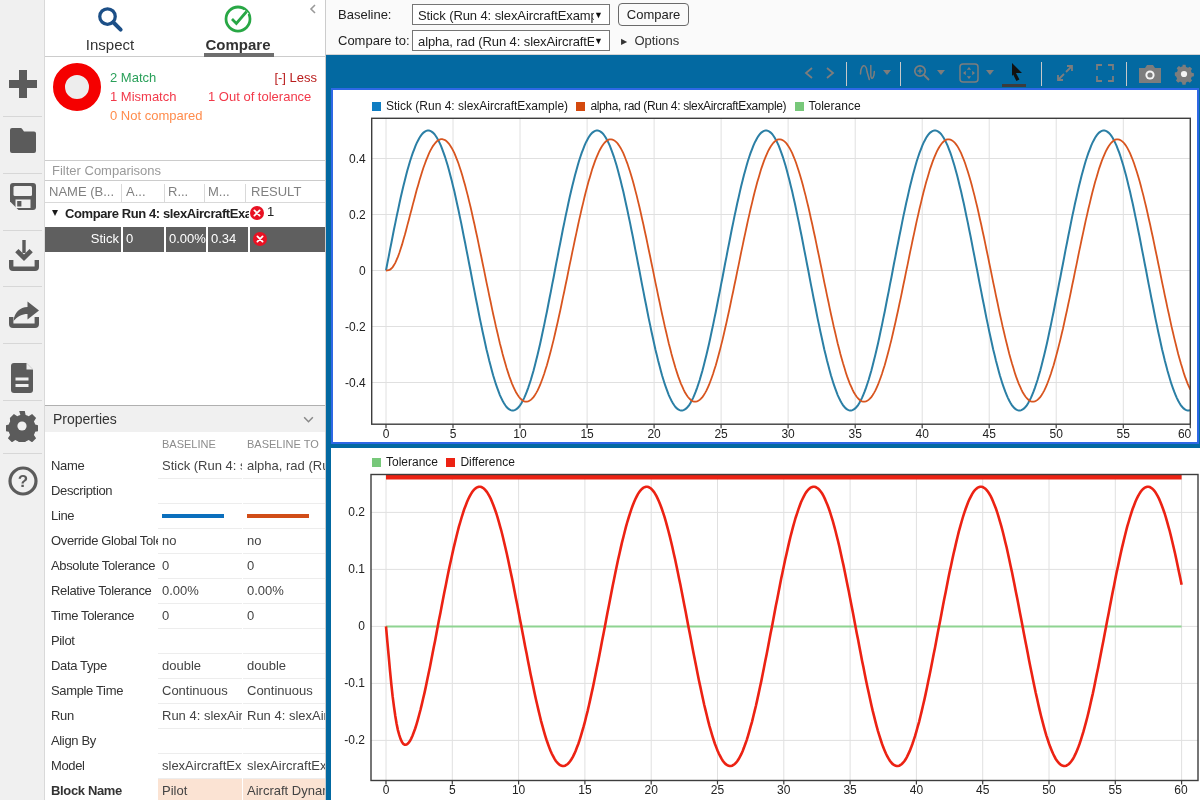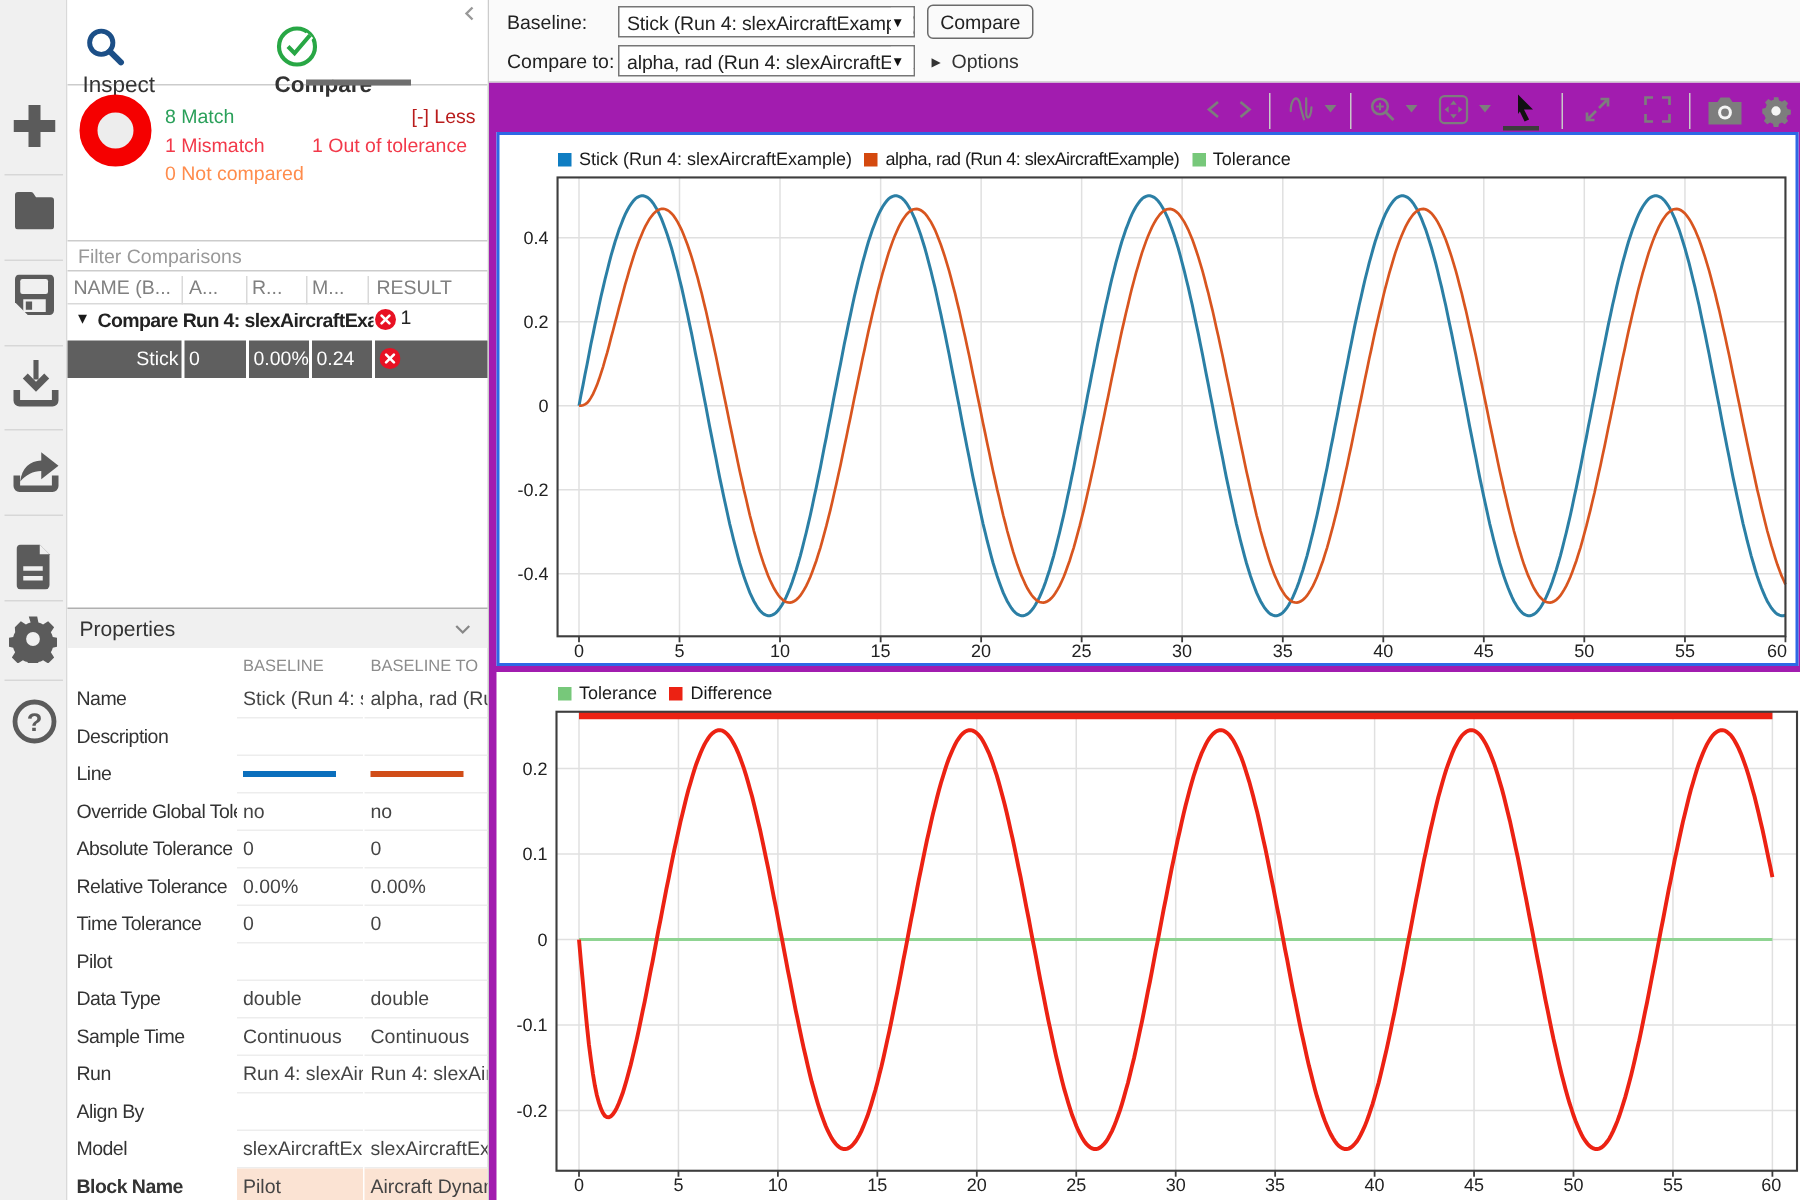--- a/index.html
+++ b/index.html
@@ -1,21 +1,21 @@
 <!DOCTYPE html>
 <html><head><meta charset="utf-8"><style>
 
 * { margin:0; padding:0; box-sizing:border-box; }
 html,body { width:1200px; height:800px; overflow:hidden; font-family:"Liberation Sans", sans-serif; background:#f5f5f5; }
 #page { position:relative; width:1200px; height:800px; }
 #sidebar { position:absolute; left:0; top:0; width:45px; height:800px; background:#f0f0f0; border-right:1px solid #d9d9d9; }
 .sbsep { position:absolute; left:3px; width:39px; height:1px; background:#d7d7d7; }
 #lpanel { position:absolute; left:45px; top:0; width:281px; height:800px; background:#fff; border-right:1px solid #ccc; }
 #tabs { position:absolute; left:0; top:0; width:280px; height:57px; background:#fff; border-bottom:1px solid #ccc; }
-.tab { position:absolute; top:16px; text-align:left; }
+.tab { position:absolute; top:4px; text-align:center; }
 .tabic { height:32px; }
 .tablab { font-size:15px; color:#333; margin-top:0px; }
 #tabline { position:absolute; left:159px; top:53px; width:70px; height:4px; background:#6e6e6e; }
 #summary { position:absolute; left:0; top:58px; width:280px; height:102px; font-size:13px; }
 #donut { position:absolute; left:8px; top:5px; width:48px; height:48px; border-radius:50%; border:12px solid #f50000; background:#ededed; }
 .sum { position:absolute; white-space:nowrap; }
 #filterbox { position:absolute; left:0; top:160px; width:280px; height:21px; border-top:1px solid #ccc; border-bottom:1px solid #ccc; background:#fff; color:#999; font-size:13px; padding:2px 0 0 7px; }
 #ctable { position:absolute; left:0; top:182px; width:280px; font-size:13px; color:#222; }
 #cthead { position:relative; height:21px; border-bottom:1px solid #d9d9d9; }
 .cth { position:absolute; top:2px; height:19px; color:#808080; overflow:hidden; border-right:1px solid #d9d9d9; }
@@ -26,21 +26,21 @@
 #props { position:absolute; left:0; top:405px; width:280px; border-top:1px solid #b0b0b0; }
 #prophead { position:relative; height:26px; background:#f0f0f0; font-size:14px; color:#333; padding:5px 0 0 8px; }
 #proptbl { position:relative; width:280px; height:369px; font-size:13px; color:#444; }
 .prow { position:absolute; left:0; width:280px; height:25px;padding-left:34px; }
 .pc0 { position:absolute; left:6px; top:4px; width:107px; white-space:nowrap; overflow:hidden; color:#333; letter-spacing:-0.35px; }
 .pc1 { position:absolute; left:113px; top:0; width:84px; height:25px; padding:4px 0 0 4px; white-space:nowrap; overflow:hidden; border-bottom:1px solid #ededed; }
 .pc2 { position:absolute; left:198px; top:0; width:82px; height:25px; padding:4px 0 0 4px; white-space:nowrap; overflow:hidden; border-bottom:1px solid #ededed; }
 .phdr { color:#8c8c8c; font-size:11px; border-bottom:none !important; padding-top:6px !important; }
 .phl { background:#fbe3d3; }
 .lbar { width:62px; height:4px; margin-top:6px; }
-#rightside { position:absolute; left:326px; top:0; width:874px; height:800px; background:#a21caf; }
+#rightside { position:absolute; left:326px; top:0; width:874px; height:800px; background:#0369a1; }
 #topbar { position:absolute; left:0; top:0; width:874px; height:55px; background:#fafafa; border-bottom:1px solid #d4d4d4; font-size:13px; color:#222; }
 .tlab { position:absolute; }
 .tdd { position:absolute; height:21px; background:#fff; border:1px solid #767676; padding:3px 15px 0 5px; white-space:nowrap; overflow:hidden; font-size:12.5px; letter-spacing:-0.1px; }
 .ddtext { font-size:13px; }
 .ddarr { position:absolute; right:0; top:0; width:15px; height:19px; font-size:9px; color:#111; background:#fff; text-align:left; padding-top:5px; }
 #cmpbtn { position:absolute; left:292px; top:3px; width:71px; height:23px; border:1px solid #6a6a6a; border-radius:4px; text-align:center; padding-top:3px; }
 #optlnk { position:absolute; left:295px; top:33px; color:#333; }
 #toolbar { position:absolute; left:0; top:56px; width:874px; height:32px; }
 .tbsep { position:absolute; top:6px; width:1px; height:24px; background:#c8c8c8; }
 #chart1 { position:absolute; left:5px; top:88px; width:868px; height:356px; background:#fff; border:2px solid #2e68e5; }
@@ -112,21 +112,21 @@
             </svg></div>
           <div class="tablab" style="font-weight:bold">Compare</div>
         </div>
 <div id="tabline"></div>
 <svg width="12" height="12" viewBox="0 0 12 12" style="position:absolute;right:6px;top:3px">
           <path d="M8 2L4 6l4 4" fill="none" stroke="#999" stroke-width="1.6"></path>
         </svg>
 </div>
 <div id="summary">
 <div id="donut"></div>
-<div class="sum" style="left:65px;top:12px;color:#2aa05a">8 Match</div>
+<div class="sum" style="left:65px;top:12px;color:#2aa05a">2 Match</div>
 <div class="sum" style="right:8px;top:12px;color:#b91c1c">[-] Less</div>
 <div class="sum" style="left:65px;top:31px;color:#f2394a">1 Mismatch</div>
 <div class="sum" style="left:163px;top:31px;color:#f2394a">1 Out of tolerance</div>
 <div class="sum" style="left:65px;top:50px;color:#ff8c4c">0 Not compared</div>
 </div>
 <div id="filterbox">Filter Comparisons</div>
 <div id="ctable">
 <div id="cthead">
 <div class="cth" style="left:4px;width:73px">NAME (B...</div>
 <div class="cth" style="left:81px;width:39px">A...</div>
@@ -135,21 +135,21 @@
 <div class="cth" style="left:206px;width:74px;border-right:none">RESULT</div>
 </div>
 <div id="ctrow1"><span id="tri">▾</span><b style="display:inline-block;max-width:184px;overflow:hidden;white-space:nowrap;letter-spacing:-0.4px">Compare Run 4: slexAircraftExa</b><span style="position:absolute;left:205px;top:3px"><svg width="14" height="14" viewBox="0 0 14 14" style="vertical-align:-2px">
               <circle cx="7" cy="7" r="7" fill="#e81123"></circle>
               <path d="M4.4 4.4l5.2 5.2M9.6 4.4L4.4 9.6" stroke="#fff" stroke-width="1.8" stroke-linecap="round"></path>
             </svg></span><span style="position:absolute;left:222px;top:1px">1</span></div>
 <div id="ctrow2">
 <div class="ctc" style="left:0px;width:76px;text-align:right;padding-right:2px">Stick</div>
 <div class="ctc" style="left:78px;width:41px">0</div>
 <div class="ctc" style="left:121px;width:40px">0.00%</div>
-<div class="ctc" style="left:163px;width:40px">0.24</div>
+<div class="ctc" style="left:163px;width:40px">0.34</div>
 <div class="ctc" style="left:205px;width:75px"><svg width="14" height="14" viewBox="0 0 14 14" style="vertical-align:-3px">
               <circle cx="7" cy="7" r="7" fill="#e81123"></circle>
               <path d="M4.4 4.4l5.2 5.2M9.6 4.4L4.4 9.6" stroke="#fff" stroke-width="1.8" stroke-linecap="round"></path>
             </svg></div>
 </div>
 </div>
 <div id="props">
 <div id="prophead">Properties<svg width="13" height="13" viewBox="0 0 12 12" style="position:absolute;right:10px;top:7px">
             <path d="M2 4l4 4 4-4" fill="none" stroke="#888" stroke-width="1.4"></path>
           </svg></div>

